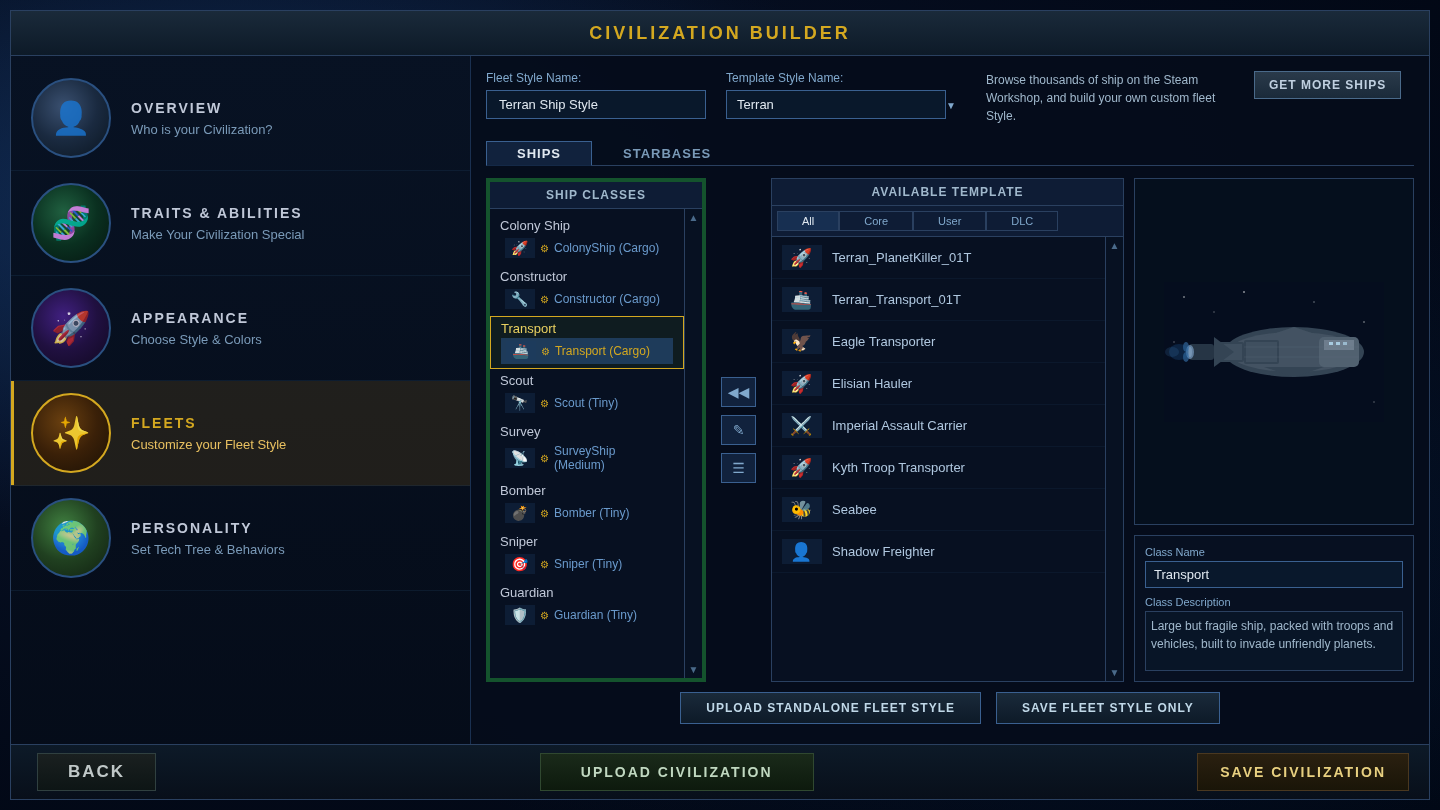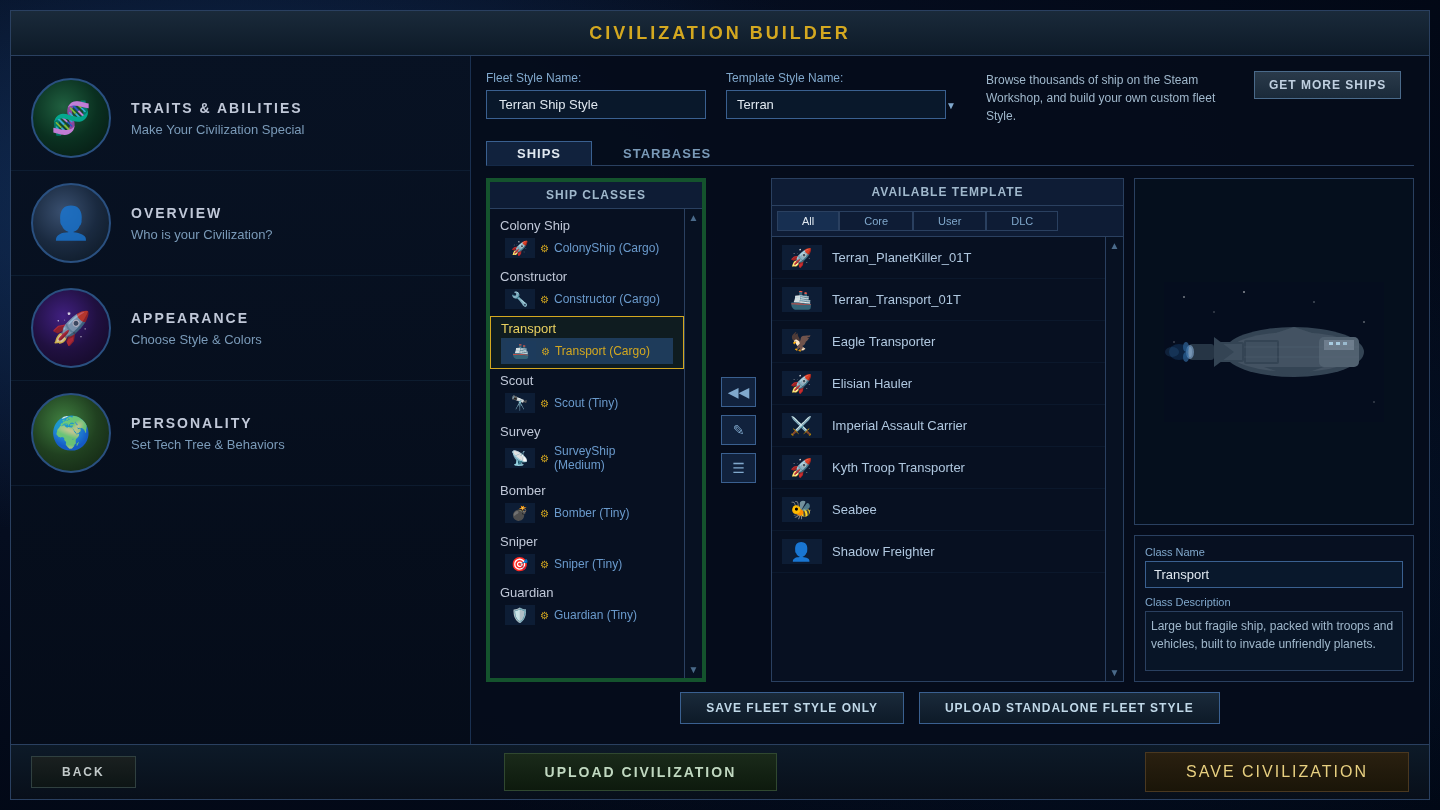--- a/index.html
+++ b/index.html
@@ -538,44 +538,45 @@
       display: flex;
       align-items: center;
       justify-content: space-between;
       padding: 0 20px;
     }
     .btn-back {
       background: linear-gradient(180deg, #1a2020 0%, #0d1515 100%);
       border: 1px solid #304040;
       color: #c0c8c8;
       padding: 8px 30px;
-      font-size: 12px;
+      font-size: 17px;
       font-weight: bold;
       letter-spacing: 2px;
       text-transform: uppercase;
       cursor: pointer;
+      margin-left: 6px;
     }
     .btn-upload-civ {
       background: linear-gradient(180deg, #1a2a1a 0%, #0d1a0d 100%);
       border: 1px solid #304830;
       color: #c0d8c0;
       padding: 10px 40px;
       font-size: 14px;
       font-weight: bold;
       letter-spacing: 2px;
       text-transform: uppercase;
       cursor: pointer;
     }
     .btn-save-civ {
       background: linear-gradient(180deg, #2a2010 0%, #1a1508 100%);
       border: 1px solid #4a3820;
       color: #e8d080;
-      padding: 10px 40px;
-      font-size: 16px;
-      font-weight: normal;
+      padding: 10px 22px;
+      font-size: 14px;
+      font-weight: bold;
       letter-spacing: 2px;
       text-transform: uppercase;
       cursor: pointer;
     }
 
     .scrollbar-col {
       display: flex;
       flex-direction: column;
       align-items: center;
       justify-content: space-between;
@@ -599,43 +600,50 @@
 
   <div class="title-bar">
     <h1>Civilization Builder</h1>
   </div>
 
   <div class="content-area">
 
     <div class="sidebar">
 
       <div class="sidebar-item">
+        <div class="avatar avatar-overview"></div>
+        <div class="sidebar-text">
+          <span class="sidebar-section-title">Overview</span>
+          <span class="sidebar-subtitle">Who is your Civilization?</span>
+        </div>
+      </div>
+
+      <div class="sidebar-item">
         <div class="avatar avatar-traits"></div>
         <div class="sidebar-text">
           <span class="sidebar-section-title">Traits &amp; Abilities</span>
           <span class="sidebar-subtitle">Make Your Civilization Special</span>
-        </div>
-      </div>
-
-      <div class="sidebar-item">
-        <div class="avatar avatar-overview"></div>
-        <div class="sidebar-text">
-          <span class="sidebar-section-title">Overview</span>
-          <span class="sidebar-subtitle">Who is your Civilization?</span>
         </div>
       </div>
 
       <div class="sidebar-item">
         <div class="avatar avatar-appearance"></div>
         <div class="sidebar-text">
           <span class="sidebar-section-title">Appearance</span>
           <span class="sidebar-subtitle">Choose Style &amp; Colors</span>
         </div>
       </div>
 
+      <div class="sidebar-item active">
+        <div class="avatar avatar-fleets"></div>
+        <div class="sidebar-text">
+          <span class="sidebar-section-title">Fleets</span>
+          <span class="sidebar-subtitle">Customize your Fleet Style</span>
+        </div>
+      </div>
 
       <div class="sidebar-item">
         <div class="avatar avatar-personality"></div>
         <div class="sidebar-text">
           <span class="sidebar-section-title">Personality</span>
           <span class="sidebar-subtitle">Set Tech Tree &amp; Behaviors</span>
         </div>
       </div>
 
     </div>
@@ -874,22 +882,22 @@
             <div>
               <div class="class-info-label">Class Description</div>
               <div class="class-desc">Large but fragile ship, packed with troops and vehicles, built to invade unfriendly planets.</div>
             </div>
           </div>
         </div>
 
       </div>
 
       <div class="fleet-actions">
+        <button class="btn-fleet-action">Upload Standalone Fleet Style</button>
         <button class="btn-fleet-action">Save Fleet Style Only</button>
-        <button class="btn-fleet-action">Upload Standalone Fleet Style</button>
       </div>
 
     </div>
   </div>
 
   <div class="bottom-bar">
     <button class="btn-back">Back</button>
     <button class="btn-upload-civ">Upload Civilization</button>
     <button class="btn-save-civ">Save Civilization</button>
   </div>

